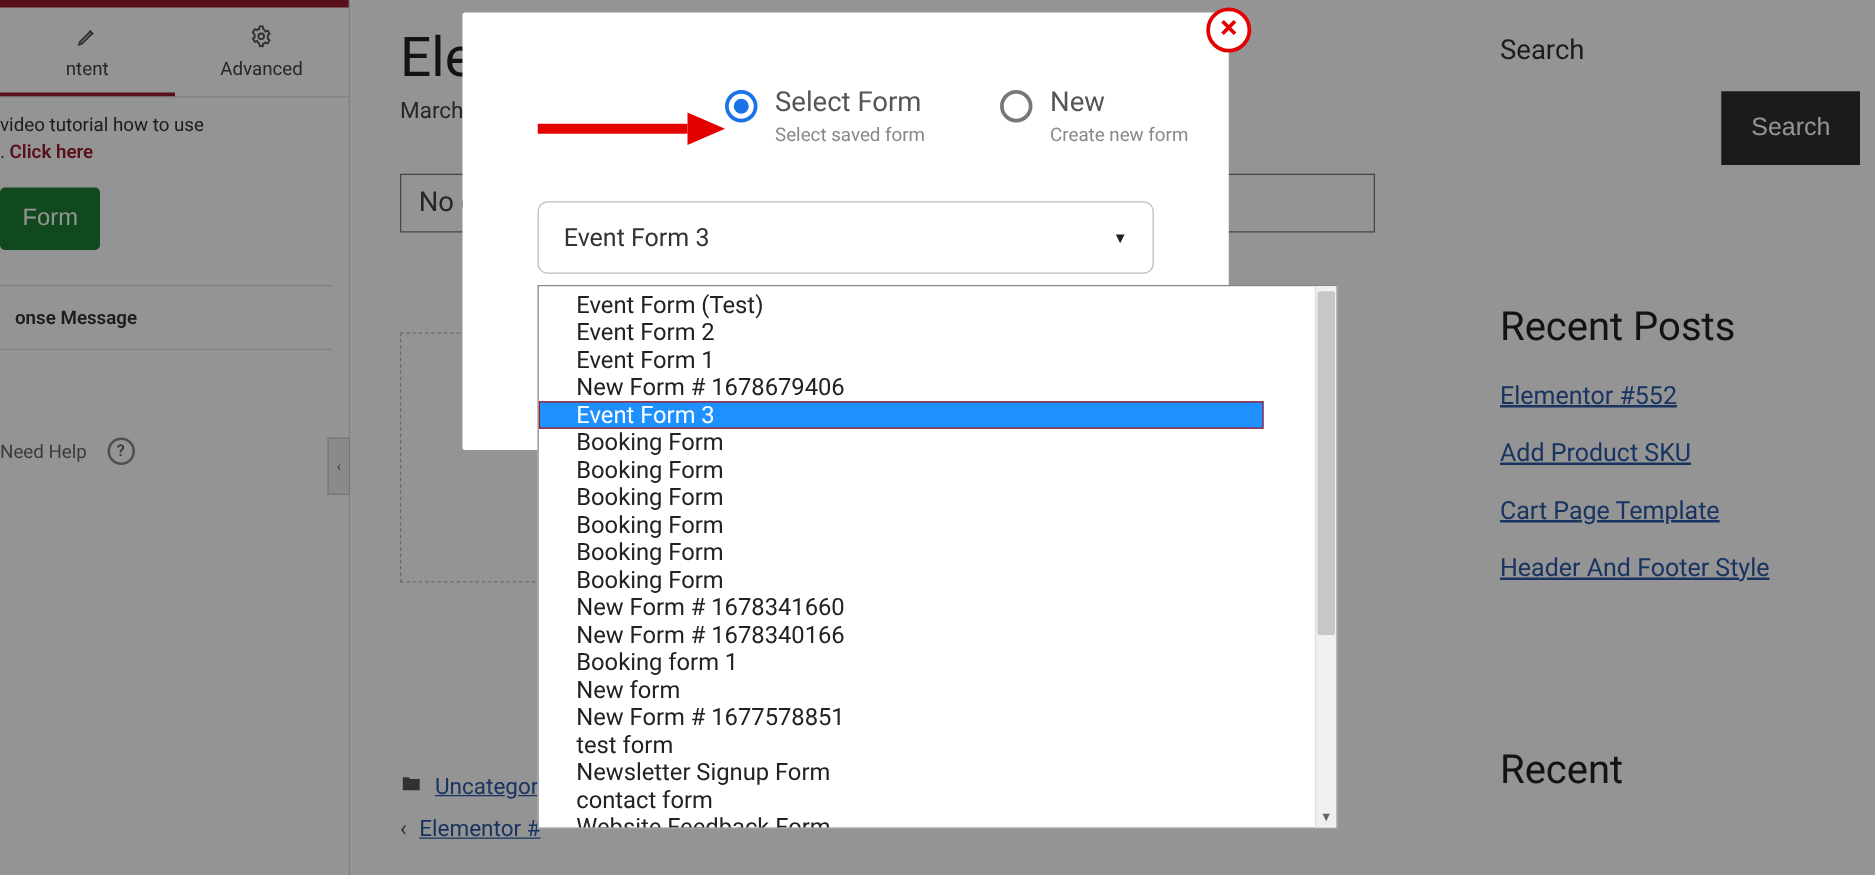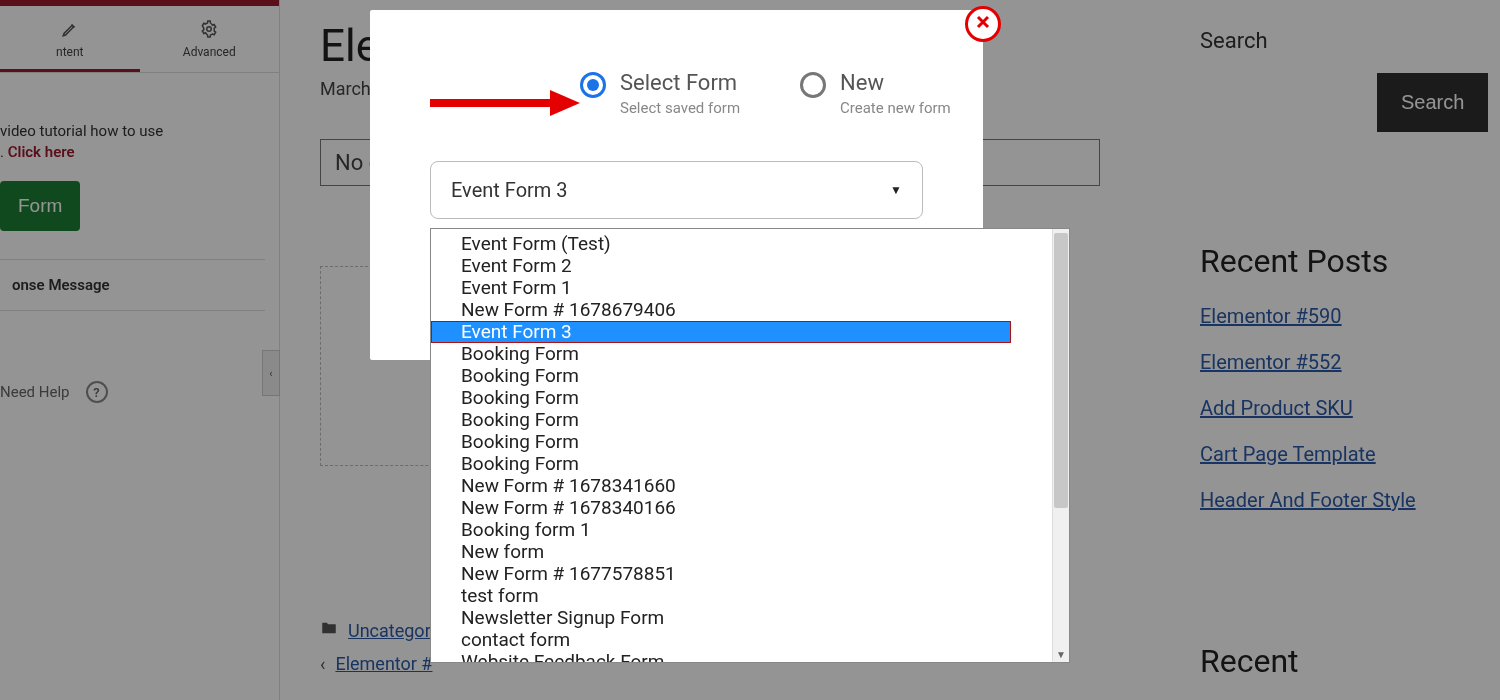--- a/index.html
+++ b/index.html
@@ -18,26 +18,26 @@
     left: 0; top: 0;
     width: 280px; height: 700px;
     background: #fff;
     border-right: 1px solid #ddd;
     display: flex; flex-direction: column;
   }
   .lp-redbar { height: 6px; background: #9b1c2f; }
   .lp-tabs { display: flex; border-bottom: 1px solid #ddd; }
   .lp-tab {
     flex: 1; text-align: center; padding: 14px 0 10px;
-    font-size: 12px; color: #444; cursor: pointer;
+    font-size: 15px; color: #444; cursor: pointer;
   }
   .lp-tab.active { border-bottom: 3px solid #9b1c2f; }
   .lp-tab .ticon { display:block; margin: 0 auto 4px; }
   .lp-body { padding: 12px 14px 12px 0; font-size: 15px; color:#333; }
-  .lp-tip { margin-top: 36px; line-height: 1.4; }
+  .lp-tip { line-height: 1.4; }
   .lp-tip .clickhere { color: #9b1c2f; font-weight: 600; }
   .lp-form-btn {
     margin-top: 18px;
     background: #1e7e34; 
     color: #fff; border: none;
     padding: 14px 18px; font-size: 19px; border-radius: 4px;
     cursor: pointer;
   }
   .lp-section {
     border-top: 1px solid #ddd;
@@ -271,21 +271,20 @@
 </div>
 
 <div class="right-sidebar">
   <div class="rs-search-label">Search</div>
   <div class="rs-search-row">
     <input class="rs-search-input" style="">
     <button class="rs-search-btn">Search</button>
   </div>
   <div class="rs-h2">Recent Posts</div>
   <div class="rs-links">
-    <a href="#">Elementor #590</a>
     <a href="#">Elementor #552</a>
     <a href="#">Add Product SKU</a>
     <a href="#">Cart Page Template</a>
     <a href="#">Header And Footer Style</a>
   </div>
   <div class="rs-h2 second">Recent</div>
 </div>
 
 <div class="dim"></div>
 

